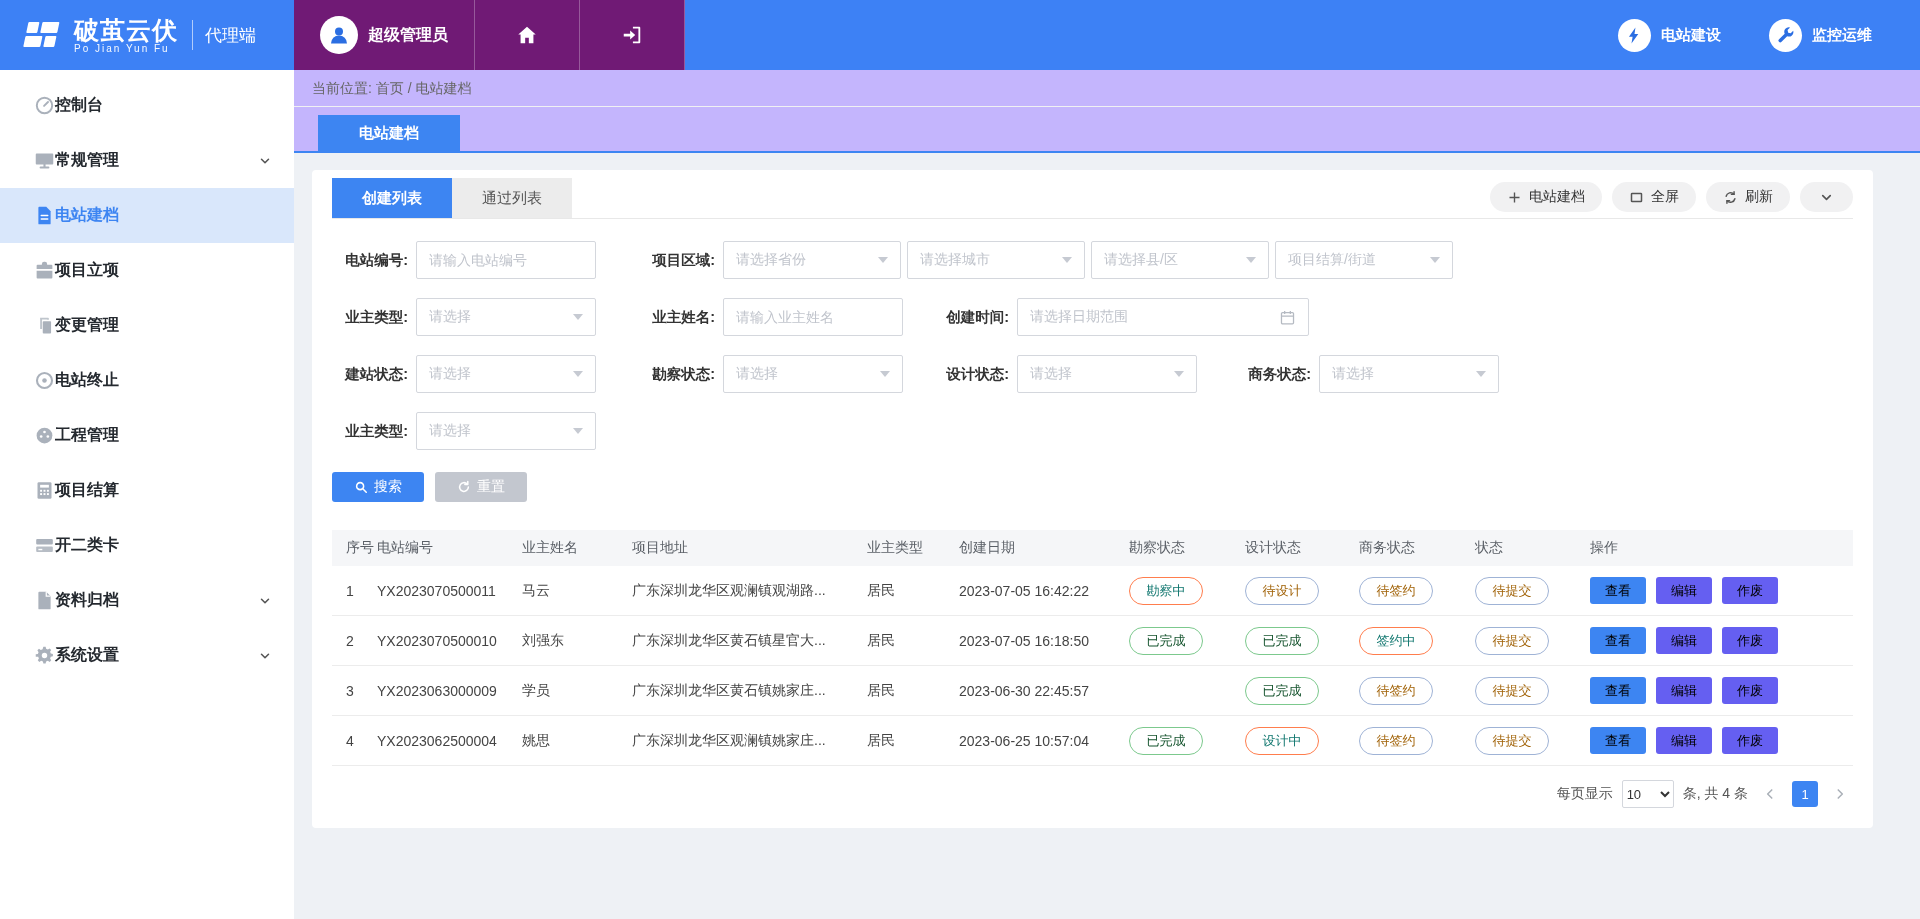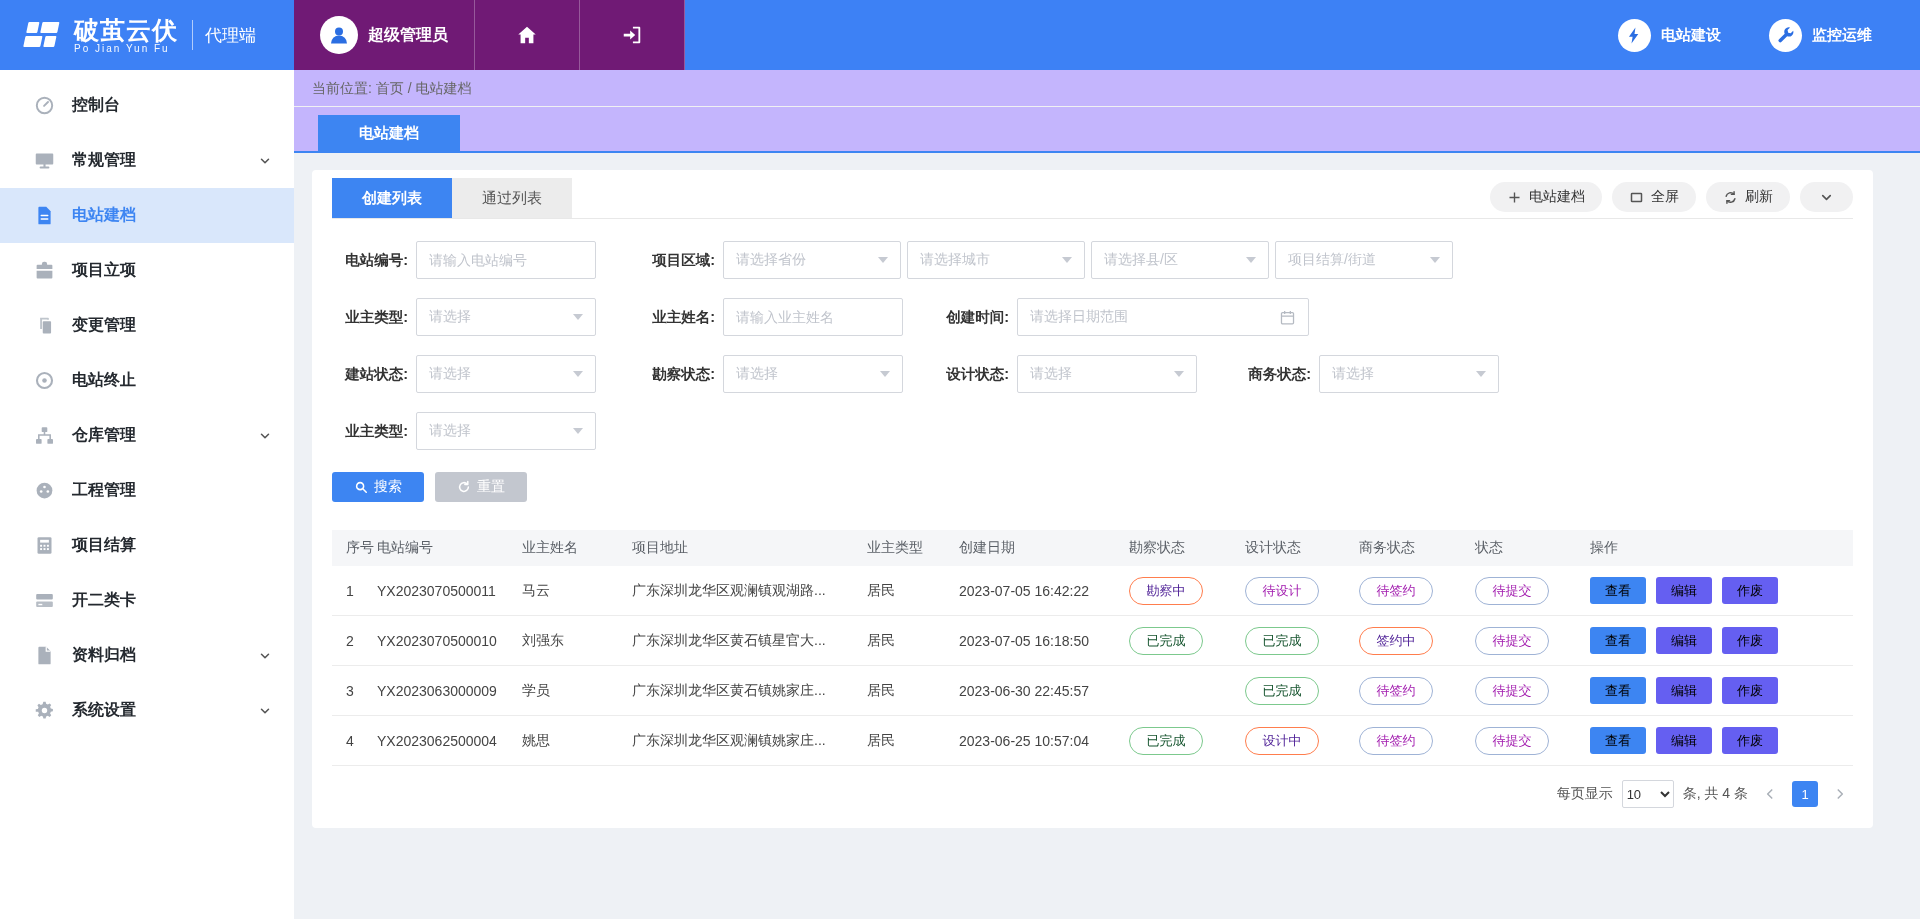--- a/index.html
+++ b/index.html
@@ -25,21 +25,21 @@
   .hspacer{flex:1;}
   .right-nav{display:flex;align-items:center;gap:48px;padding-right:48px;}
   .shortcut{display:flex;align-items:center;gap:10px;cursor:pointer;}
   .scircle{width:33px;height:33px;border-radius:50%;background:#fff;display:flex;align-items:center;justify-content:center;}
   .scircle svg{width:19px;height:19px;color:#2b6ee2;}
   .sclabel{font-size:15px;font-weight:700;}
 
   
   .layout{display:flex;height:849px;}
   .sidebar{width:294px;background:#fff;padding-top:8px;box-sizing:border-box;flex:none;}
-  .side-item{height:55px;display:flex;align-items:center;padding-left:34px;gap:17px;position:relative;cursor:pointer;}
+  .side-item{height:55px;display:flex;align-items:center;padding-left:34px;position:relative;cursor:pointer;}
   .side-item .sicon{width:21px;height:21px;color:#aab1bb;flex:none;}
   .side-item .sicon svg{width:21px;height:21px;display:block;}
   .side-item .slabel{font-size:16px;font-weight:700;color:#24292f;}
   .side-item .schev{position:absolute;right:22px;top:50%;margin-top:-7px;width:14px;height:14px;color:#555;}
   .side-item .schev svg{width:14px;height:14px;display:block;}
   .side-item.active{background:#d9e7fb;}
   .side-item.active .slabel{color:#3d85f2;}
   .side-item.active .sicon{color:#3d85f2;}
 
   .main{flex:1;display:flex;flex-direction:column;overflow:hidden;}
@@ -89,23 +89,23 @@
   .sbtn.gray{background:#c3c7cf;}
 
   
   .tbl{width:100%;border-collapse:collapse;margin-top:28px;table-layout:fixed;}
   .tbl thead th{background:#f5f6f8;height:36px;font-size:14px;font-weight:400;color:#5a5f66;text-align:left;padding:0;}
   .tbl thead th:first-child{padding-left:14px;}
   .tbl tbody td{height:49px;border-bottom:1px solid #ececec;font-size:14px;color:#444;padding:0;white-space:nowrap;}
   .tbl tbody td:first-child{padding-left:14px;}
   .ellip{overflow:hidden;text-overflow:ellipsis;}
   .pill{display:inline-block;width:72px;text-align:center;padding:4px 0;border-radius:15px;border:1px solid;font-size:13px;background:#fff;}
-  .pill.orange{color:#4c1d95;border-color:#ff7d4d;}
+  .pill.orange{color:#0f766e;border-color:#ff7d4d;}
   .pill.green{color:#14532d;border-color:#7cc98d;}
-  .pill.blue{color:#a21caf;border-color:#9fb3d6;}
+  .pill.blue{color:#a16207;border-color:#9fb3d6;}
   .rbtn{width:56px;height:27px;border:none;border-radius:3px;color:#000000;font-size:13px;margin-right:10px;cursor:pointer;font-family:inherit;}
   .rbtn.blue{background:#3d85f2;}
   .rbtn.purple{background:#655ff1;}
 
   
   .pagi{display:flex;justify-content:flex-end;align-items:center;margin-top:14px;gap:9px;font-size:14px;color:#555;}
   .pp-select{width:52px;height:28px;border:1px solid #d4d7dd;border-radius:2px;color:#333;font-size:13px;font-family:inherit;background:#fff;}
   .pg-chev{width:26px;height:26px;display:flex;align-items:center;justify-content:center;color:#aab0b8;cursor:pointer;}
   .pg-chev svg{width:14px;height:14px;}
   .pg-num{width:26px;height:26px;background:#3d85f2;color:#fff;border-radius:3px;display:flex;align-items:center;justify-content:center;font-size:13px;cursor:pointer;}
@@ -227,38 +227,20 @@
           <span class="slabel">变更管理</span>
         </div>
         <div class="side-item">
           <span class="sicon">
             <svg viewBox="0 0 24 24" fill="none" stroke="currentColor" stroke-width="2.4">
               <circle cx="12" cy="12" r="8.6"></circle>
               <circle cx="12" cy="12" r="2.6" fill="currentColor" stroke="none"></circle>
             </svg>
           </span>
           <span class="slabel">电站终止</span>
-        </div>
-        <div class="side-item">
-          <span class="sicon">
-            <svg viewBox="0 0 24 24">
-              <g fill="currentColor">
-                <rect x="8.8" y="2.5" width="6.4" height="5.6" rx="1"></rect>
-                <rect x="2.3" y="15.9" width="6.4" height="5.6" rx="1"></rect>
-                <rect x="15.3" y="15.9" width="6.4" height="5.6" rx="1"></rect>
-              </g>
-              <path d="M12 8.1v3.3m0 0H5.5v4.5m6.5-4.5h6.5v4.5" fill="none" stroke="currentColor" stroke-width="1.8"></path>
-            </svg>
-          </span>
-          <span class="slabel">仓库管理</span>
-          <span class="schev">
-            <svg viewBox="0 0 24 24" fill="none" stroke="currentColor" stroke-width="2.6" stroke-linecap="round" stroke-linejoin="round">
-              <path d="M6 9l6 6 6-6"></path>
-            </svg>
-          </span>
         </div>
         <div class="side-item">
           <span class="sicon">
             <svg viewBox="0 0 24 24">
               <circle cx="12" cy="12" r="9" fill="currentColor"></circle>
               <circle cx="12" cy="8" r="1.5" fill="#fff"></circle>
               <circle cx="8.2" cy="13.2" r="1.5" fill="#fff"></circle>
               <circle cx="15.8" cy="13.2" r="1.5" fill="#fff"></circle>
             </svg>
           </span>

